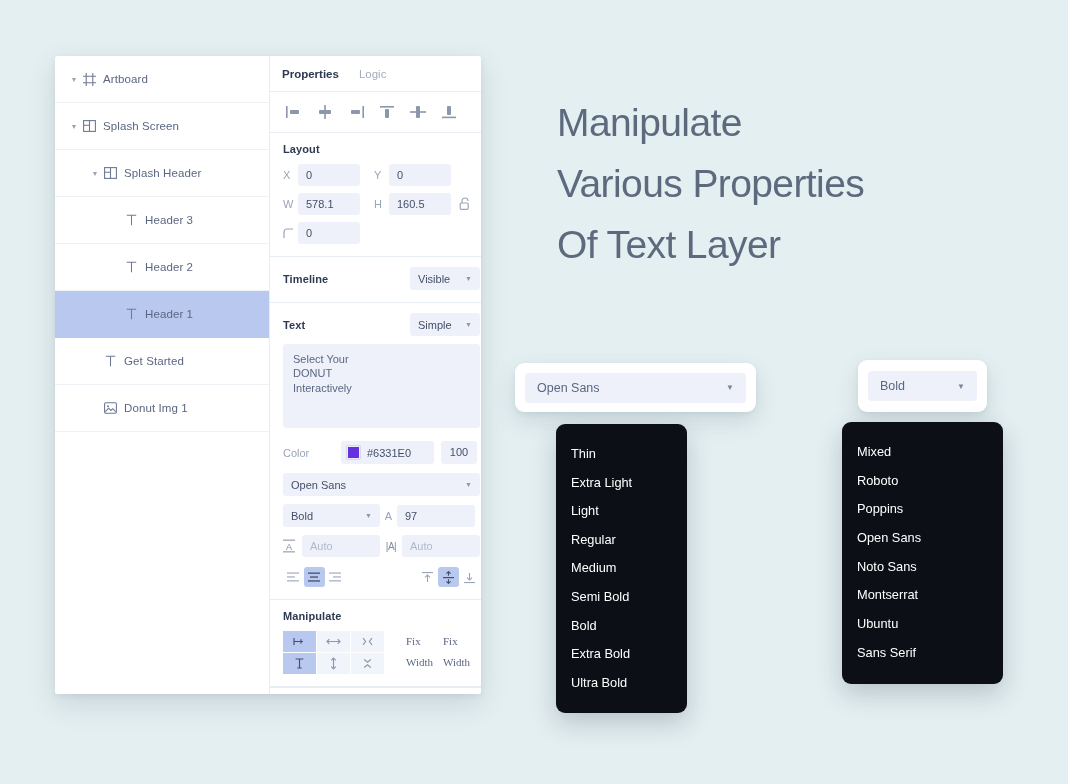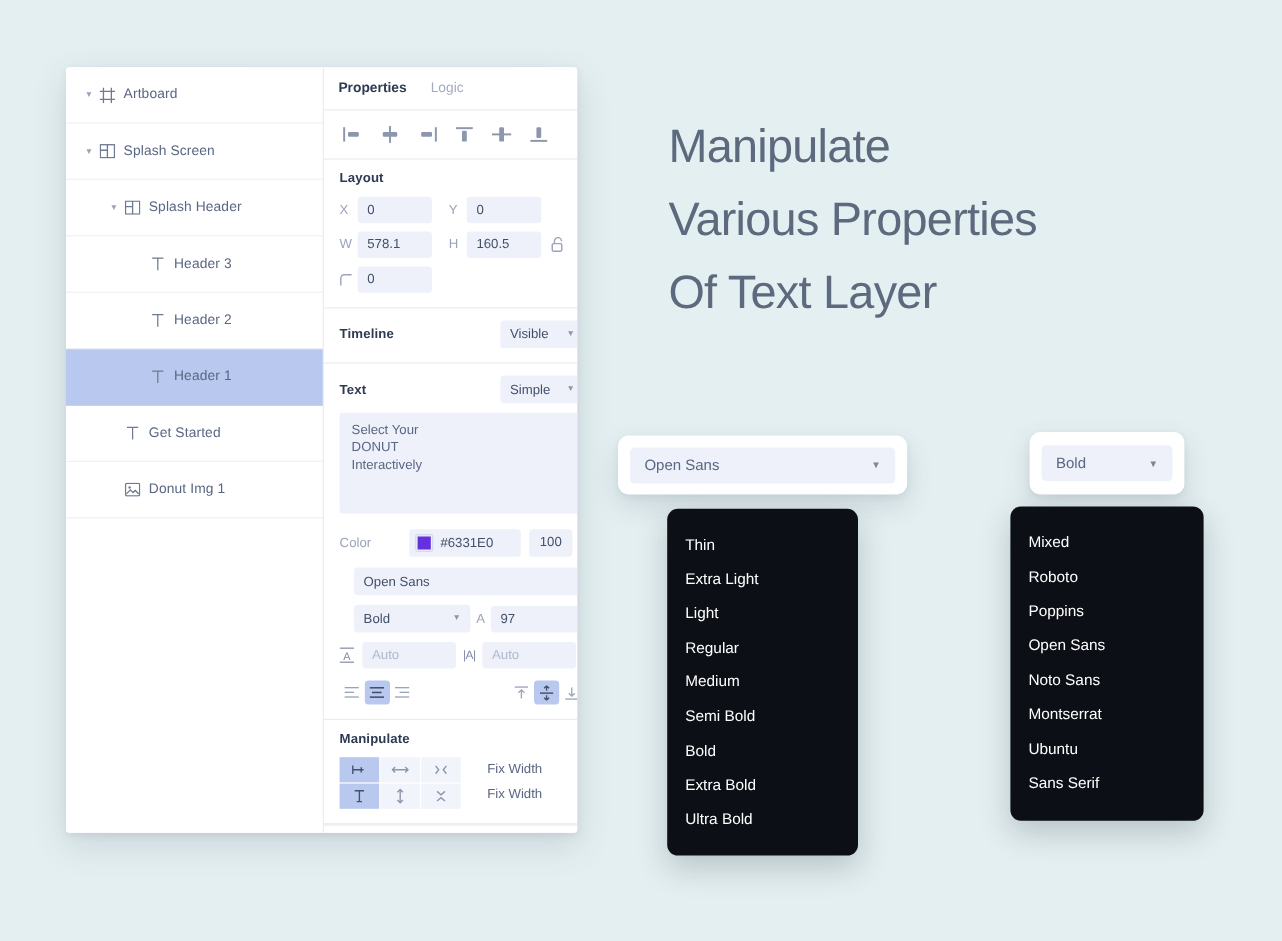--- a/index.html
+++ b/index.html
@@ -154,21 +154,20 @@
     background: #eef1fa;
     border-radius: 3px;
     height: 23px;
     display: flex;
     align-items: center;
     justify-content: space-between;
     padding: 0 8px;
     font-size: 11px;
     color: #434f69;
     cursor: pointer;
-    margin-left: 12px;
   }
   .dd .car { font-size: 7px; color: #8c97ad; margin-left: 8px; }
   .dd.sm { width: 70px; }
 
   .textarea-box {
     background: #eef1fa;
     border-radius: 3px;
     height: 84px;
     padding: 8px 10px;
     font-size: 11px;
@@ -238,21 +237,21 @@
   .agap { flex: 1; }
 
   .cgrid { display: flex; margin-top: 2px; }
   .cgrid-cells { display: grid; grid-template-columns: repeat(3, 33px); grid-template-rows: 21px 21px; gap: 1px; }
   .ccell {
     background: #f1f4fb;
     display: flex; align-items:center; justify-content:center;
     cursor: pointer;
   }
   .ccell.on { background: #b9c8ef; }
-  .cgrid-labels { margin-left: 22px; display:flex; flex-direction:column; justify-content:flex-start; }
+  .cgrid-labels { margin-left: 22px; display:flex; flex-direction:row; justify-content:flex-end;font-family:Liberation Serif, serif; }
   .cgrid-labels span { font-size: 11px; color: #5a6782; line-height: 21px; }
 
   .props-footer { flex:1; border-top: 1px solid #e8ecf3; }
 
   
   .headline {
     position: absolute;
     left: 557px;
     top: 92px;
     font-size: 39px;
@@ -288,21 +287,21 @@
   #picker-font { left: 515px; top: 363px; width: 241px; height: 49px; }
   #picker-weight { left: 858px; top: 360px; width: 129px; height: 52px; }
 
   .menu {
     position: absolute;
     background: #0d0f17;
     border-radius: 9px;
     box-shadow: 0 10px 26px rgba(30,45,60,0.22);
     padding: 16px 0;
   }
-  #menu-weights { left: 556px; top: 424px; width: 159px; }
+  #menu-weights { left: 556px; top: 424px; width: 131px; }
   #menu-fonts  { left: 842px; top: 422px; width: 161px; }
 
   .menu-item {
     font-size: 12.8px;
     color: #ffffff;
     padding: 0 0 0 15px;
     height: 28.6px;
     line-height: 28.6px;
     cursor: pointer;
     white-space: nowrap;

